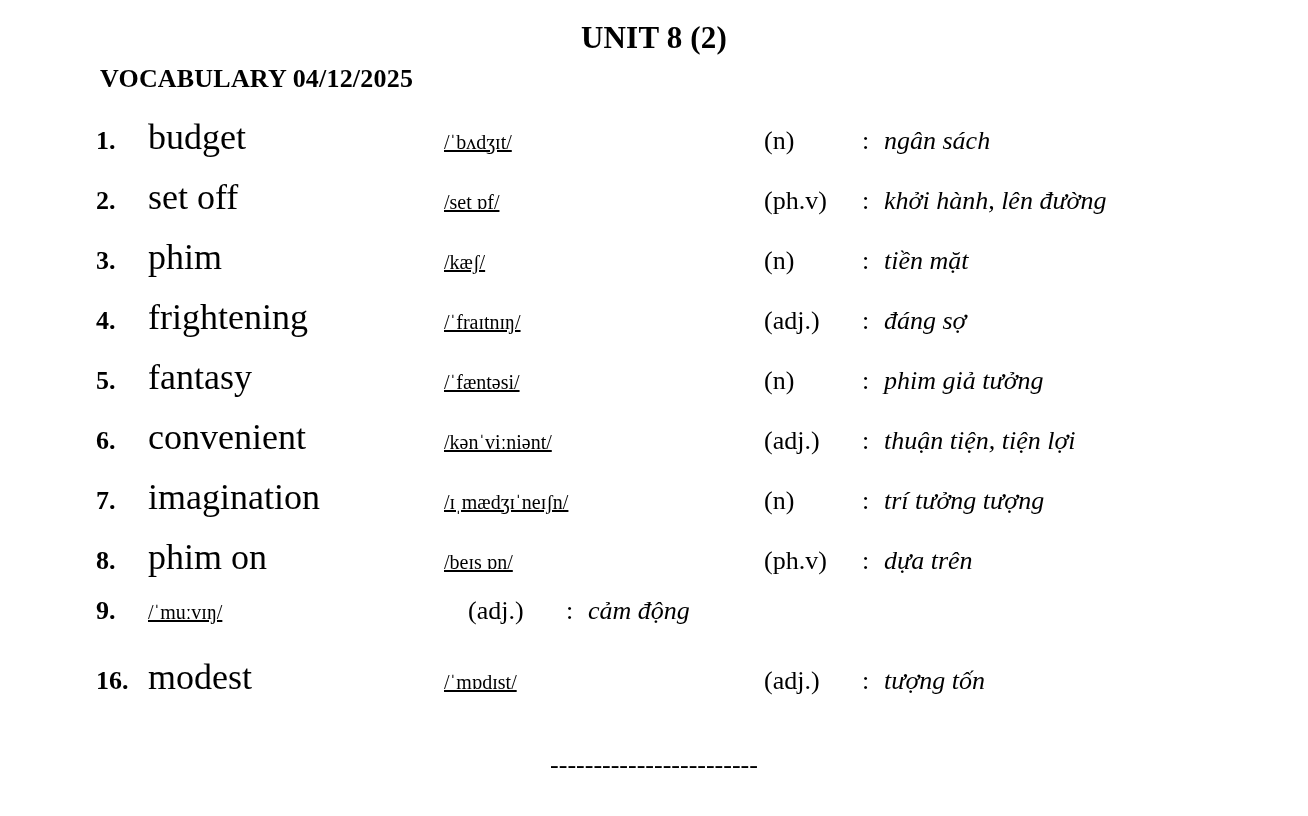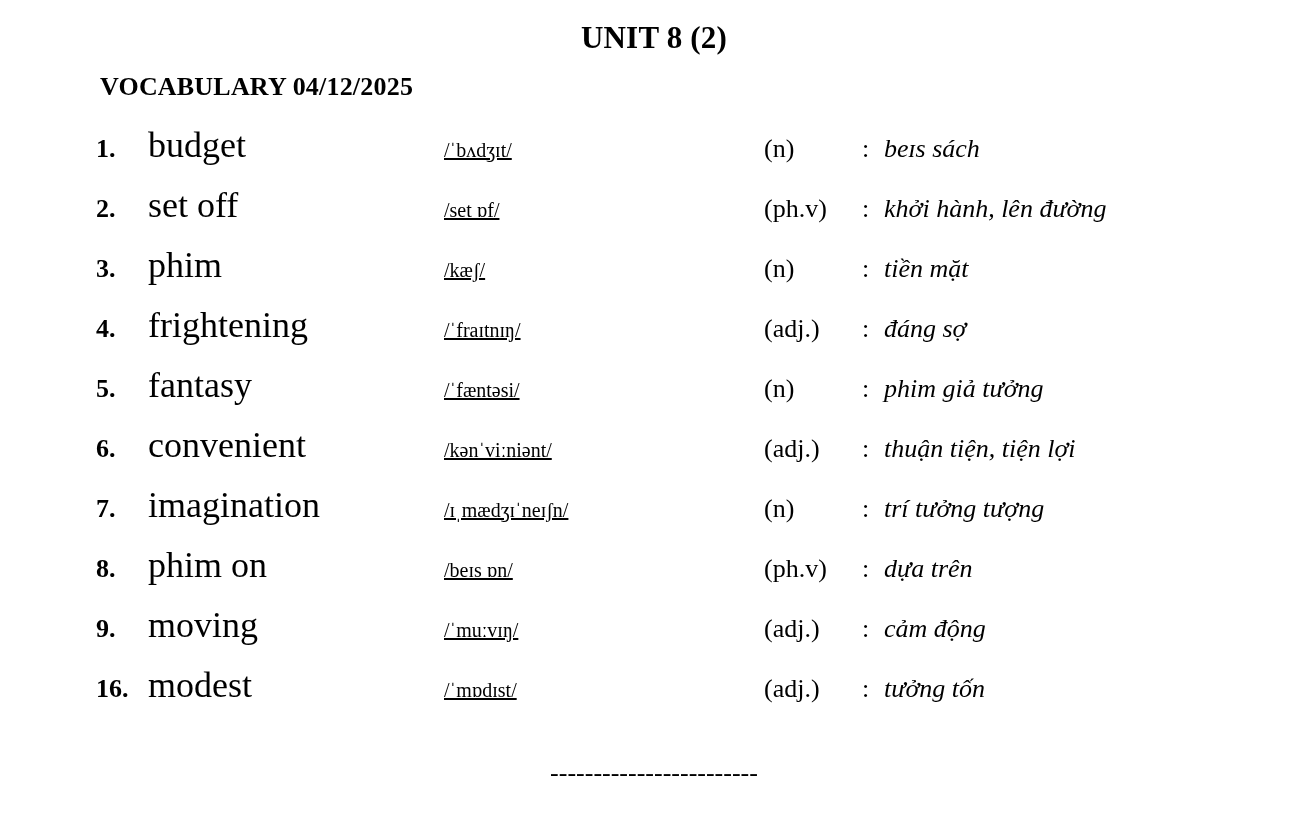--- a/index.html
+++ b/index.html
@@ -19,21 +19,21 @@
     width: 1308px;
     height: 816px;
     box-sizing: border-box;
   }
   .doc-title {
     text-align: center;
     font-weight: bold;
     font-size: 31px;
     letter-spacing: 0.2px;
     margin-top: 20px;
-    margin-bottom: 16px;
+    margin-bottom: 8px;
   }
   .section-heading {
     font-weight: bold;
     font-size: 26px;
     margin-left: 100px;
     letter-spacing: 0.2px;
   }
   .vocab-list {
     margin-top: 22px;
     margin-left: 96px;
@@ -94,21 +94,21 @@
   <div class="section-heading">VOCABULARY 04/12/2025</div>
 
   <div class="vocab-list">
 
     <div class="vocab-row">
       <span class="col-num">1.</span>
       <span class="col-word">budget</span>
       <span class="col-ipa">/ˈbʌdʒɪt/</span>
       <span class="col-pos">(n)</span>
       <span class="col-colon">:</span>
-      <span class="col-meaning">beɪs sách</span>
+      <span class="col-meaning">ngân sách</span>
     </div>
 
     <div class="vocab-row">
       <span class="col-num">2.</span>
       <span class="col-word">set off</span>
       <span class="col-ipa">/set ɒf/</span>
       <span class="col-pos">(ph.v)</span>
       <span class="col-colon">:</span>
       <span class="col-meaning">khởi hành, lên đường</span>
     </div>
@@ -162,33 +162,32 @@
       <span class="col-num">8.</span>
       <span class="col-word">phim on</span>
       <span class="col-ipa">/beɪs ɒn/</span>
       <span class="col-pos">(ph.v)</span>
       <span class="col-colon">:</span>
       <span class="col-meaning">dựa trên</span>
     </div>
 
     <div class="vocab-row">
       <span class="col-num">9.</span>
-      <span class="col-word">moving</span>
       <span class="col-ipa">/ˈmuːvɪŋ/</span>
       <span class="col-pos">(adj.)</span>
       <span class="col-colon">:</span>
       <span class="col-meaning">cảm động</span>
     </div>
 
     <div class="vocab-row">
       <span class="col-num">16.</span>
       <span class="col-word">modest</span>
       <span class="col-ipa">/ˈmɒdɪst/</span>
       <span class="col-pos">(adj.)</span>
       <span class="col-colon">:</span>
-      <span class="col-meaning">tưởng tốn</span>
+      <span class="col-meaning">tượng tốn</span>
     </div>
 
   </div>
 
   <div class="footer-rule">------------------------</div>
 
 </div>
 
 </body></html>

